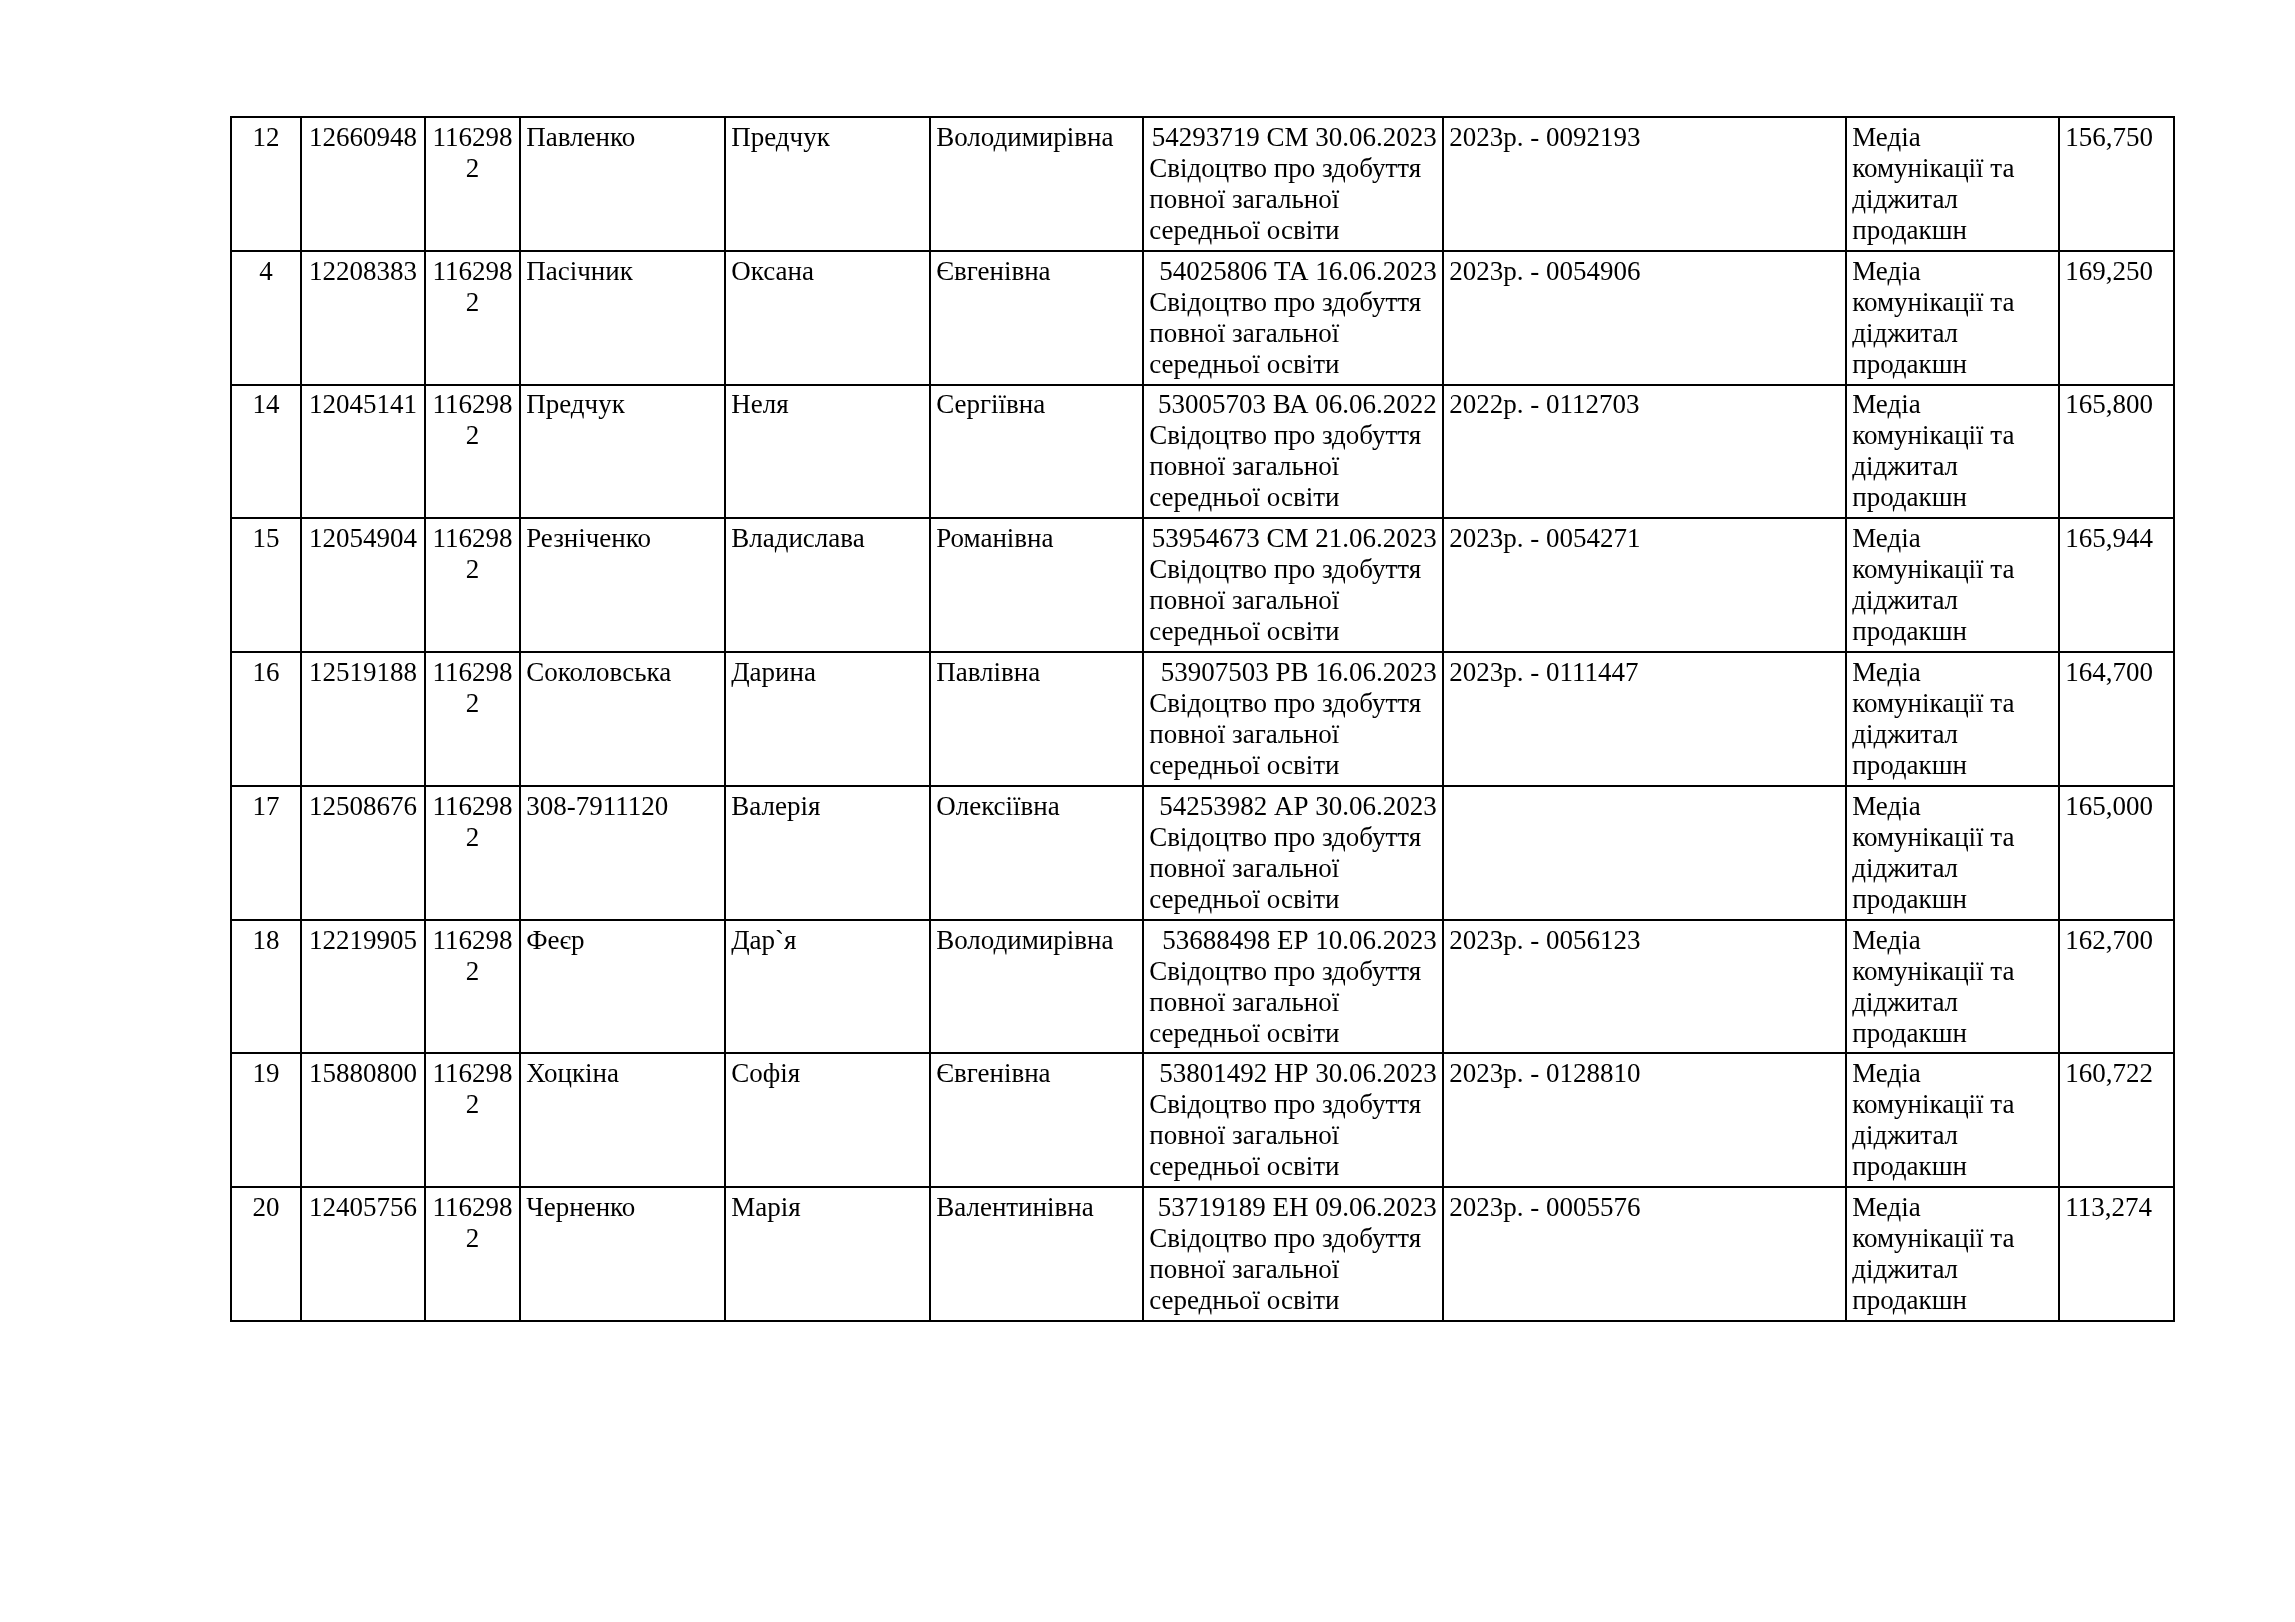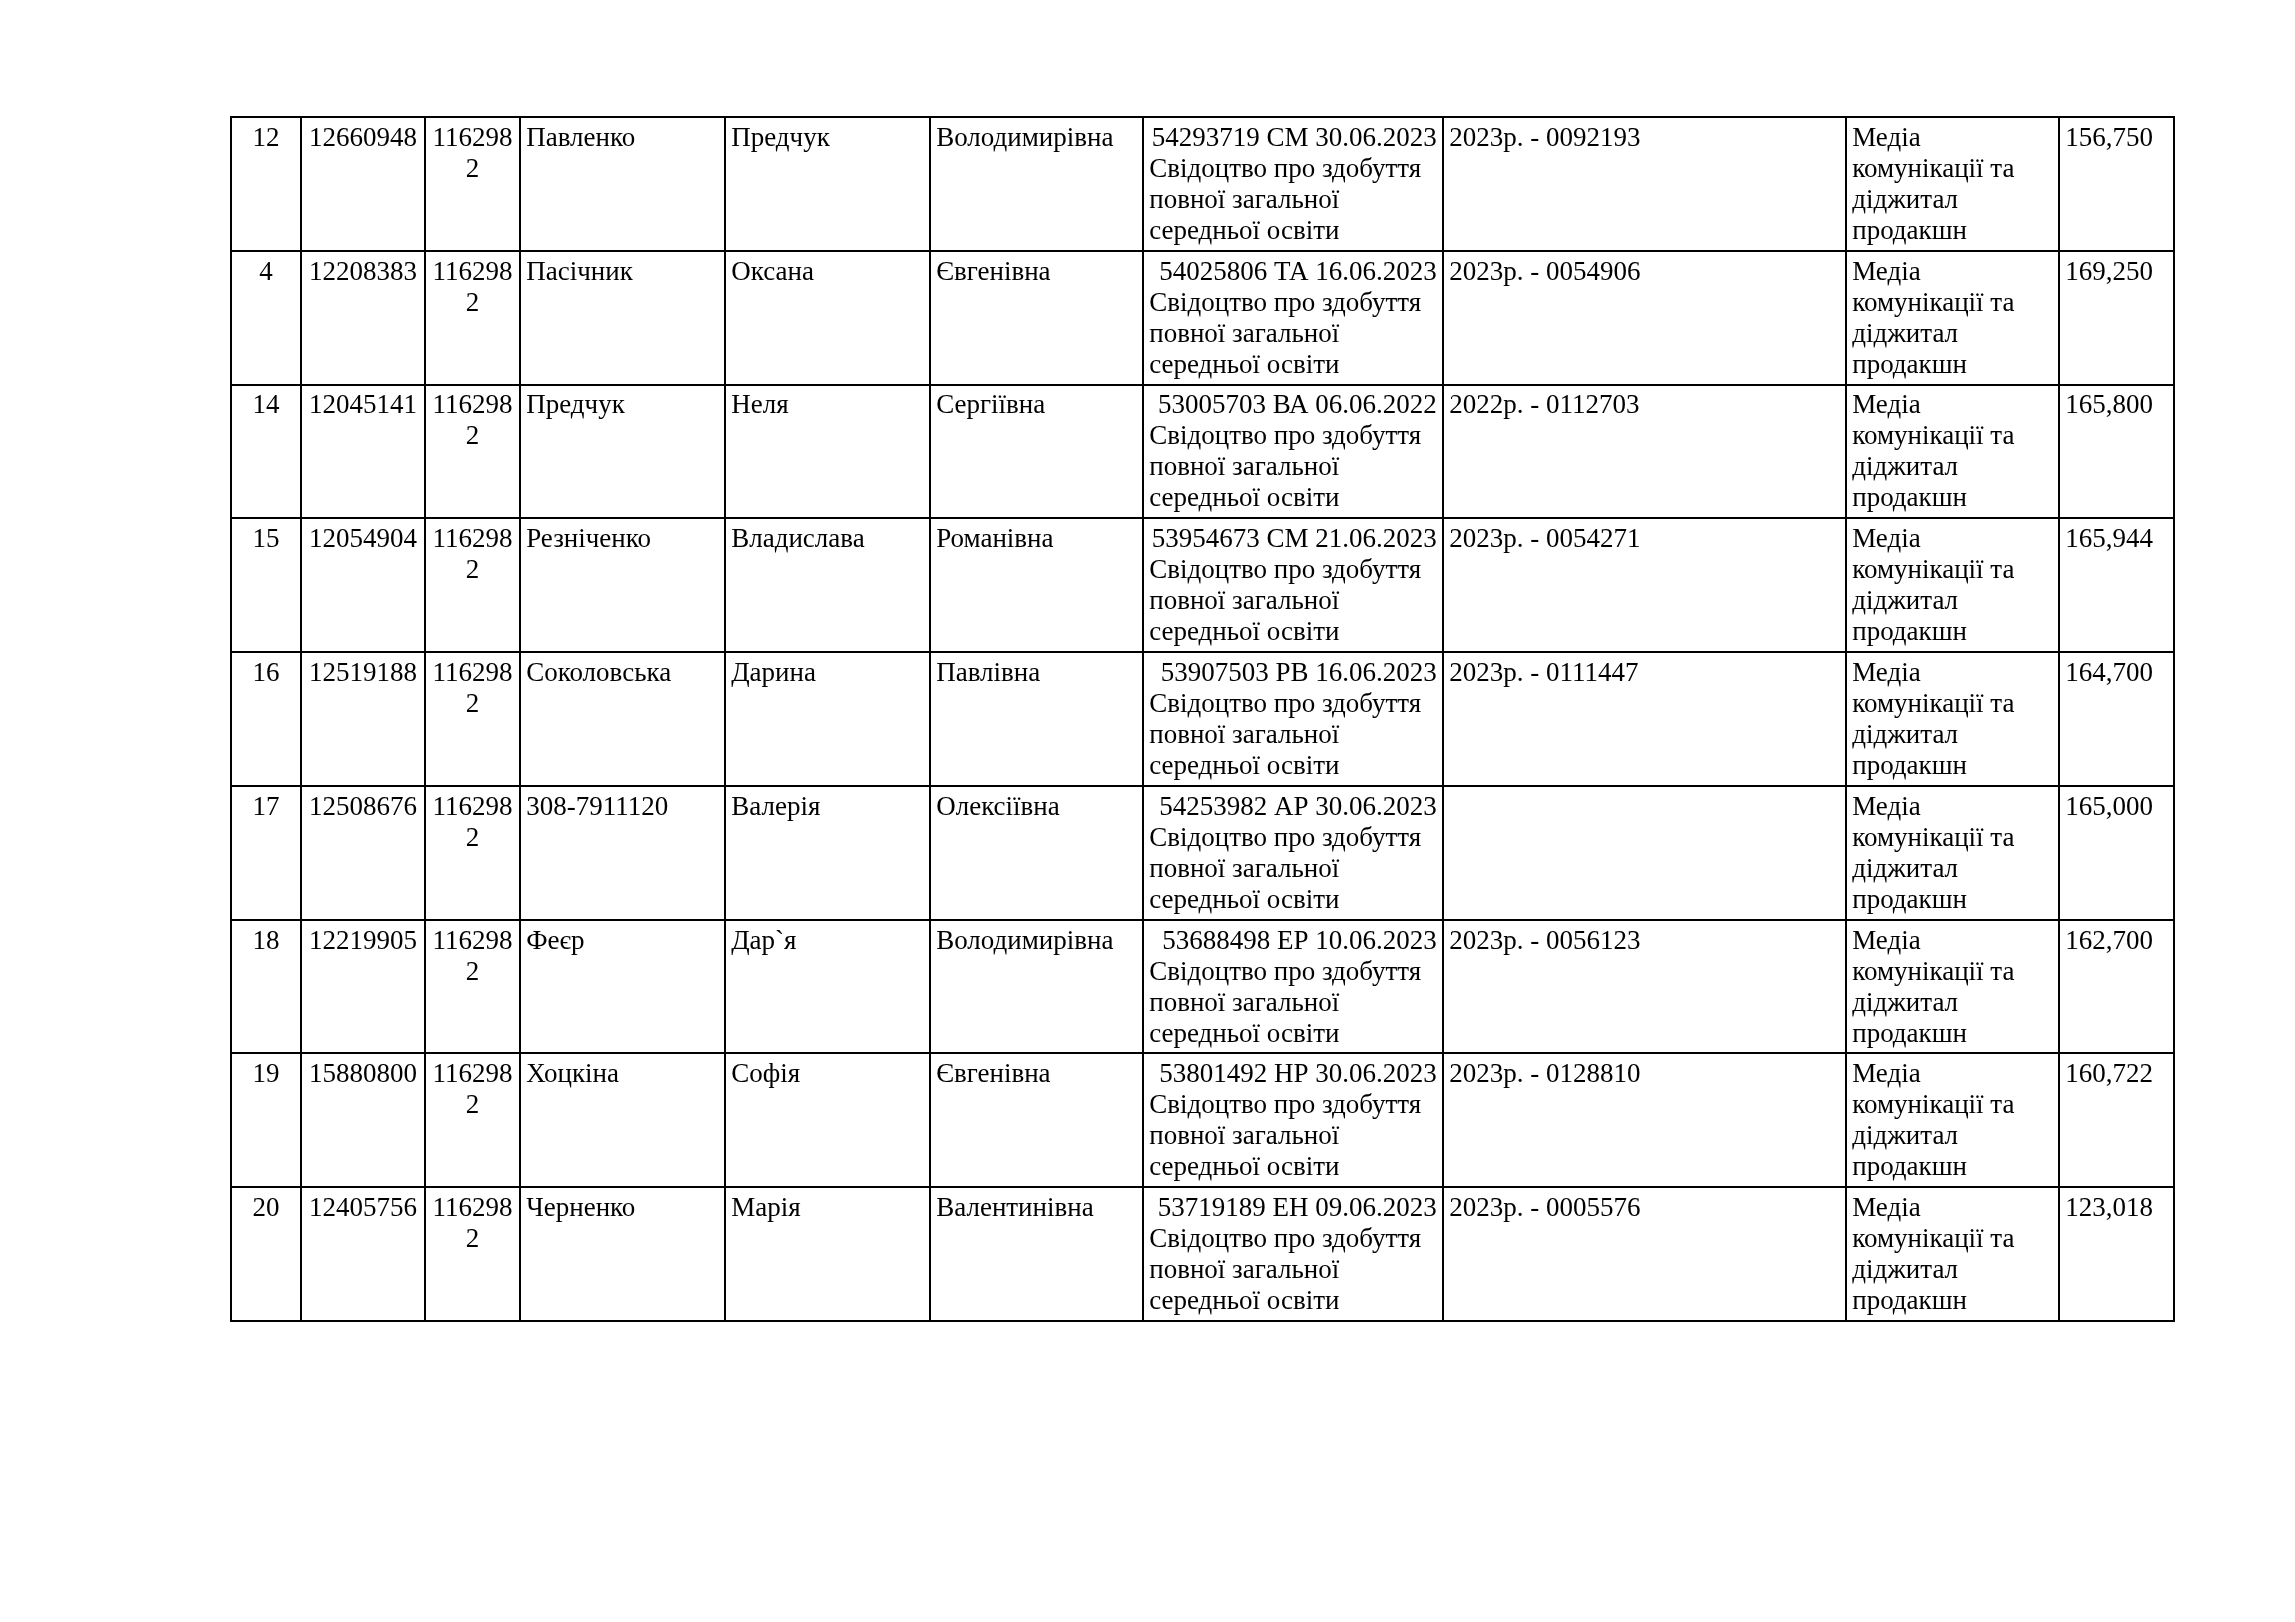--- a/index.html
+++ b/index.html
@@ -241,20 +241,20 @@
     </td>
     <td class="c-surname">Черненко</td>
     <td class="c-firstname">Марія</td>
     <td class="c-patronymic">Валентинівна</td>
     <td class="c-doc">
       <div class="doc-line">53719189 ЕН 09.06.2023</div>
       <div class="doc-cert">Свідоцтво про здобуття повної загальної середньої освіти</div>
     </td>
     <td class="c-year">2023р. - 0005576</td>
     <td class="c-program">Медіа комунікації та діджитал продакшн</td>
-    <td class="c-score">123,018</td>
+    <td class="c-score">113,274</td>
   </tr>
 </tbody>
   </table>
 
   <div class="page-number">9</div>
 </div>
 
 
 </body></html>

